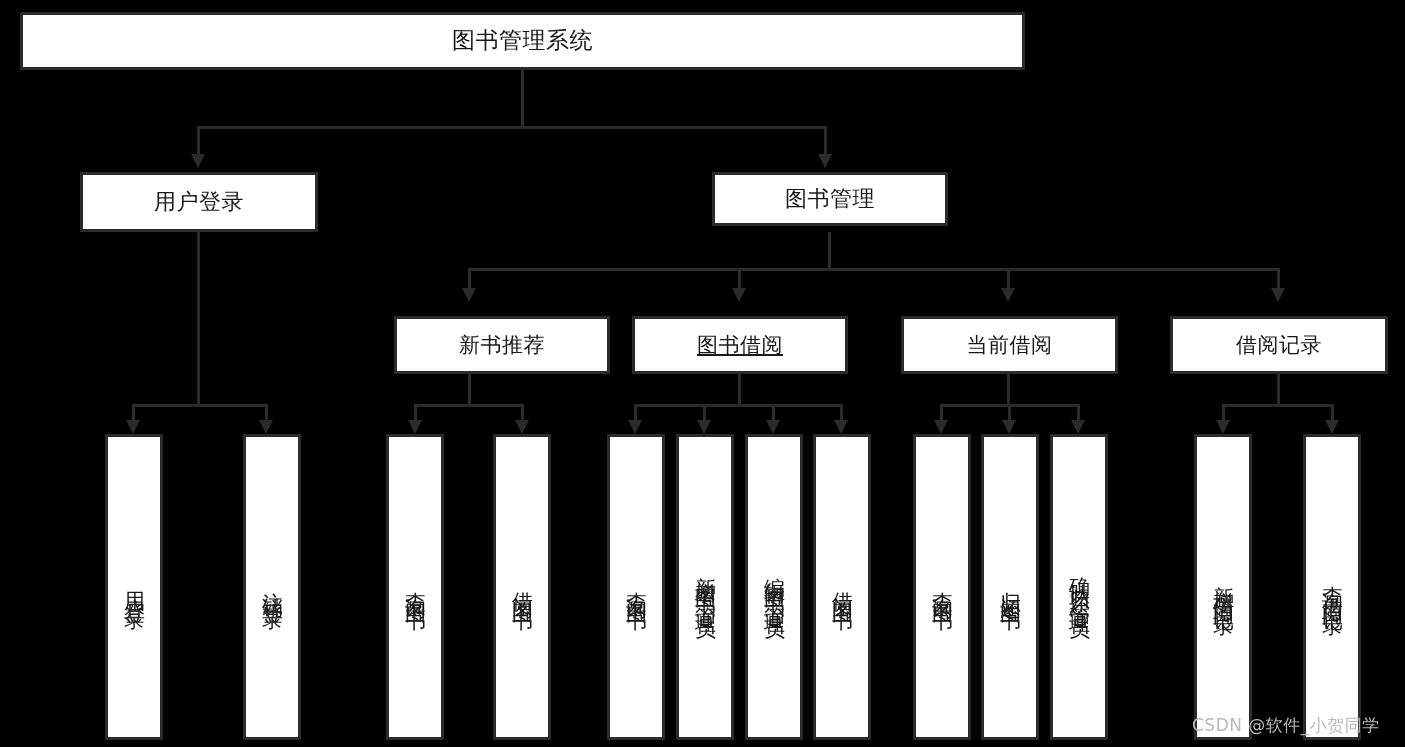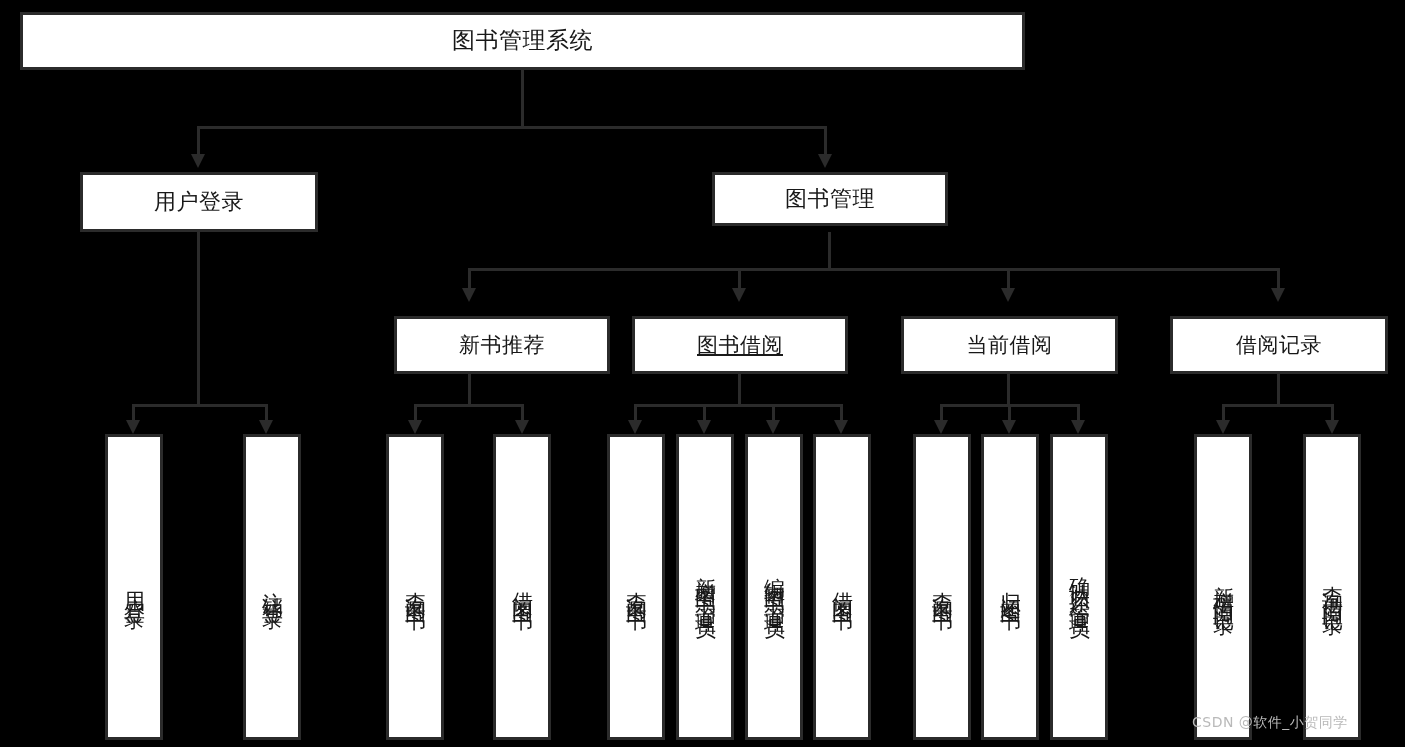--- a/index.html
+++ b/index.html
@@ -64,21 +64,21 @@
     width:0;height:0;
     border-left:7px solid transparent;
     border-right:7px solid transparent;
     border-top:14px solid #2b2b2b;
   }
 
   
   #watermark{
     position:absolute;
     color:#b9b9b9;
-    font-size:14px;
+    font-size:17px;
     letter-spacing:0.5px;
     white-space:nowrap;
     pointer-events:none;
     user-select:none;
   }
 </style>
 </head>
 <body>
 
 <div id="stage">

